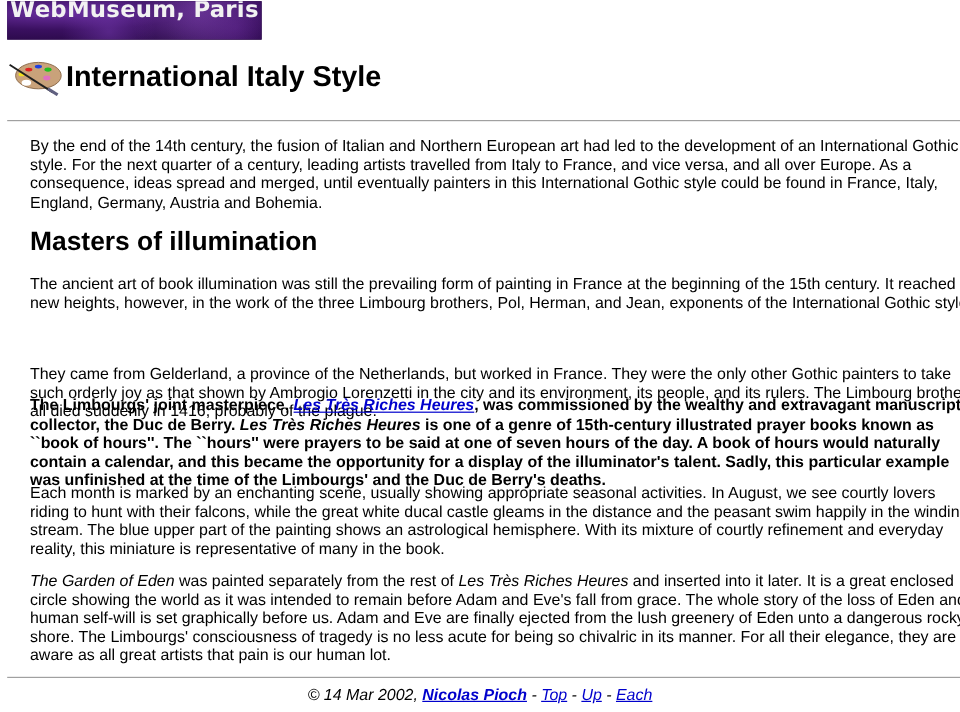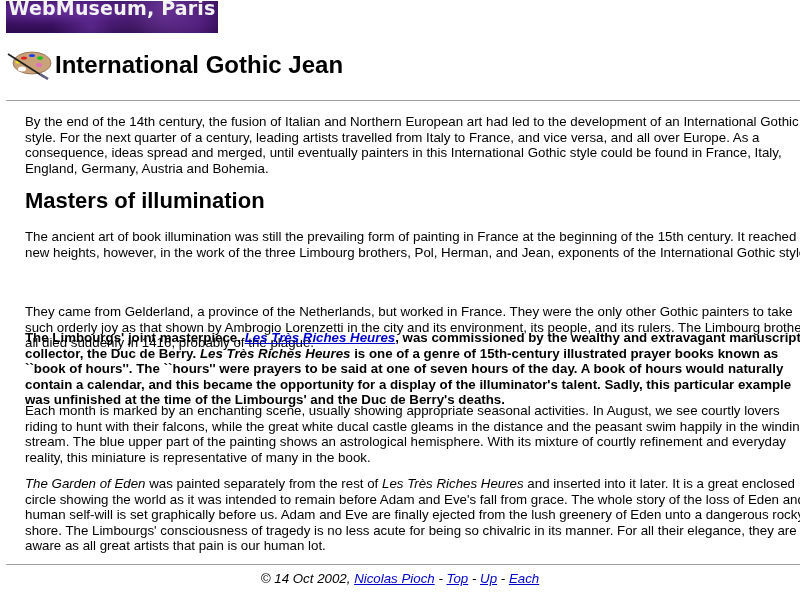--- a/index.html
+++ b/index.html
@@ -48,21 +48,21 @@
     .content { position: absolute; left: 25px; width: 790px; }
     p { margin: 0; }
     h2 {
       margin: 0; font-size: 22px; font-weight: bold; line-height: 22px;
     }
     a { color: #0000cc; text-decoration: underline; }
     .footer {
       position: absolute; left: 0; width: 800px; top: 571px;
       text-align: center; font-style: italic; font-size: 13.3px;
     }
-    .footer a.author { font-weight: normal; }
+    .footer a.author { font-weight: bold; }
   </style>
 </head>
 <body>
 
 <div class="page">
 
   <a class="banner" style="text-decoration:none;">
     <span class="banner-text">WebMuseum, Paris</span>
   </a>
 
@@ -71,21 +71,21 @@
       <ellipse cx="26" cy="13" rx="19" ry="11" fill="#c9a27a" stroke="#8a6a4a" stroke-width="0.8"></ellipse>
       <ellipse cx="16" cy="19" rx="4" ry="2.5" fill="#ffffff"></ellipse>
       <ellipse cx="18" cy="8" rx="3" ry="1.6" fill="#e02020"></ellipse>
       <ellipse cx="26" cy="5.5" rx="3" ry="1.6" fill="#2040e0"></ellipse>
       <ellipse cx="34" cy="8" rx="3" ry="1.8" fill="#20c020"></ellipse>
       <ellipse cx="12" cy="12" rx="2.6" ry="1.6" fill="#f0e020"></ellipse>
       <ellipse cx="33" cy="15" rx="3" ry="2" fill="#e070c0"></ellipse>
       <line x1="2" y1="4" x2="38" y2="27" stroke="#202020" stroke-width="1.6"></line>
       <line x1="34" y1="24" x2="42" y2="29" stroke="#606080" stroke-width="2.6"></line>
     </svg>
-    <h1>International Gothic Jean</h1>
+    <h1>International Italy Style</h1>
   </div>
 
   <hr class="rule" style="top:100px;">
 
   <div class="content" style="top:114px;">
     <p>By the end of the 14th century, the fusion of Italian and Northern European art had led to the development of an International Gothic style. For the next quarter of a century, leading artists travelled from Italy to France, and vice versa, and all over Europe. As a consequence, ideas spread and merged, until eventually painters in this International Gothic style could be found in France, Italy, England, Germany, Austria and Bohemia.</p>
   </div>
 
   <div class="content" style="top:190px;">
     <h2>Masters of illumination</h2>
@@ -107,16 +107,16 @@
     <p>Each month is marked by an enchanting scene, usually showing appropriate seasonal activities. In August, we see courtly lovers riding to hunt with their falcons, while the great white ducal castle gleams in the distance and the peasant swim happily in the winding stream. The blue upper part of the painting shows an astrological hemisphere. With its mixture of courtly refinement and everyday reality, this miniature is representative of many in the book.</p>
   </div>
 
   <div class="content" style="top:476px;">
     <p><i>The Garden of Eden</i><span> was painted separately from the rest of </span><i>Les Très Riches Heures</i><span> and inserted into it later. It is a great enclosed circle showing the world as it was intended to remain before Adam and Eve's fall from grace. The whole story of the loss of Eden and human self-will is set graphically before us. Adam and Eve are finally ejected from the lush greenery of Eden unto a dangerous rocky shore. The Limbourgs' consciousness of tragedy is no less acute for being so chivalric in its manner. For all their elegance, they are as aware as all great artists that pain is our human lot.</span></p>
   </div>
 
   <hr class="rule" style="top:564px;">
 
   <div class="footer">
-    <span>© 14 Oct 2002, </span><a href="#" class="author">Nicolas Pioch</a><span> - </span><a href="#">Top</a><span> - </span><a href="#">Up</a><span> - </span><a href="#">Each</a>
+    <span>© 14 Mar 2002, </span><a href="#" class="author">Nicolas Pioch</a><span> - </span><a href="#">Top</a><span> - </span><a href="#">Up</a><span> - </span><a href="#">Each</a>
   </div>
 
 </div>
 
 </body></html>

